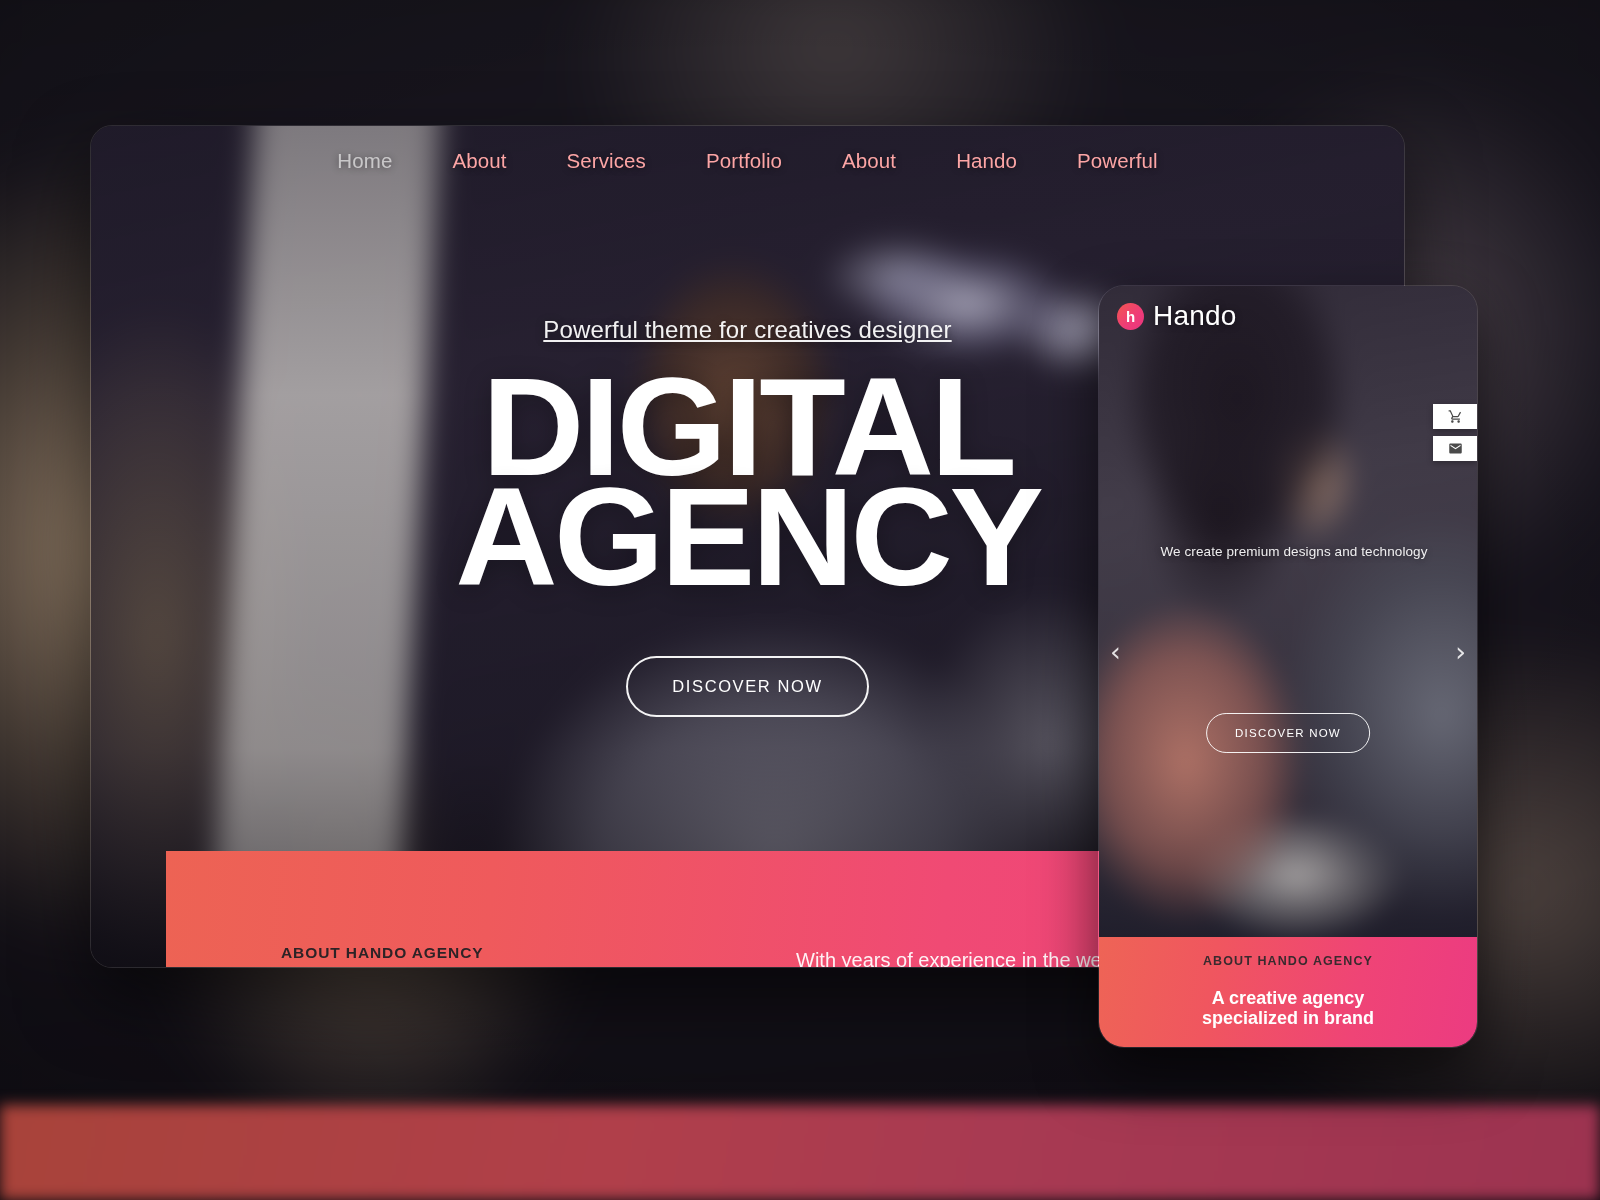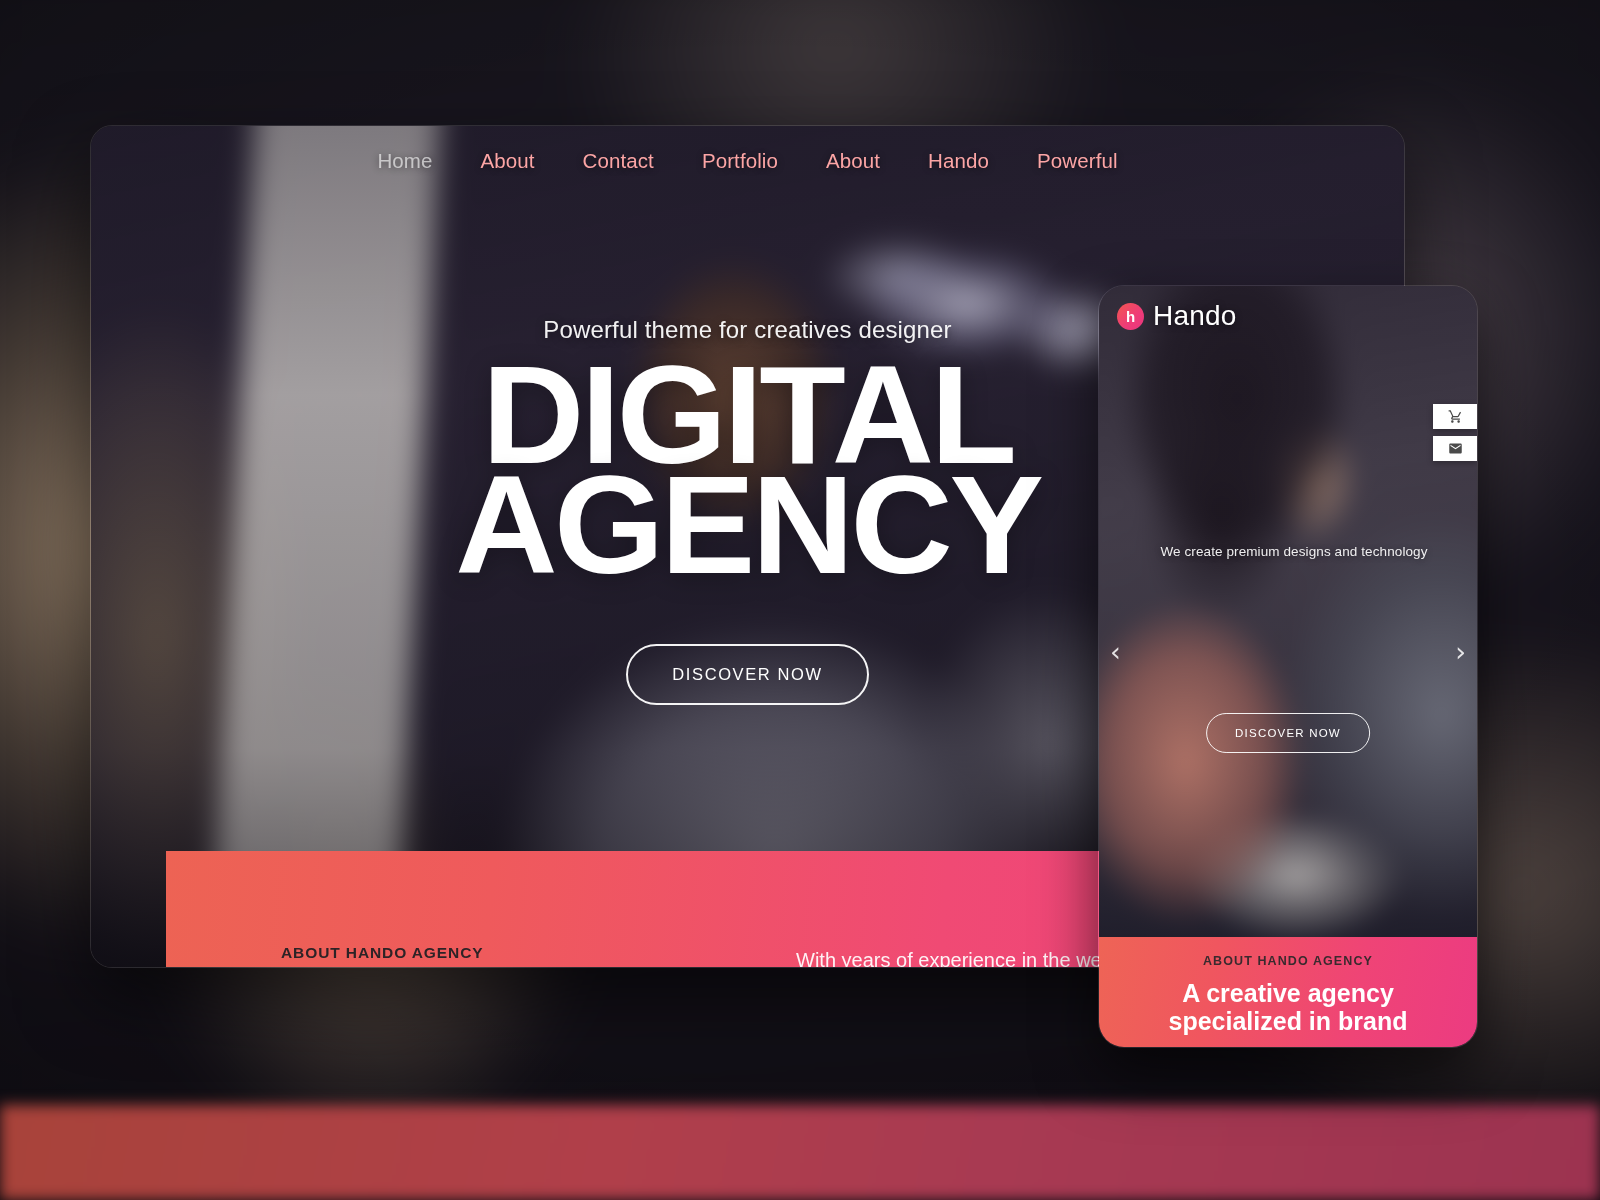--- a/index.html
+++ b/index.html
@@ -70,39 +70,39 @@
     filter:blur(13px);
   }
   #desktop-photo .tint {
     position:absolute; inset:0;
     background:linear-gradient(180deg, rgba(26,22,36,0.40) 0%, rgba(24,20,34,0.18) 32%, rgba(18,15,26,0.30) 74%, rgba(14,12,20,0.62) 100%);
   }
 
   
   #nav {
     position:absolute; top:17px; left:0; right:0;
-    display:flex; justify-content:center; align-items:center; gap:4px;
+    display:flex; justify-content:center; align-items:center; gap:16px;
     z-index:6;
   }
   .nav-item {
     color:#fca5a5; font-size:20.5px; letter-spacing:0.1px;
     padding:6px 22px; cursor:pointer;
     text-shadow:0 1px 7px rgba(0,0,0,0.45);
   }
   .nav-item.active { color:rgba(255,255,255,0.62); }
 
   
   #hero {
     position:absolute; left:0; right:0; top:190px;
     display:flex; flex-direction:column; align-items:center;
     z-index:5;
   }
   #hero-sub {
     color:rgba(255,255,255,0.94); font-size:24px; letter-spacing:0.15px;
-    text-shadow:0 2px 10px rgba(0,0,0,0.45); margin-bottom:16px;
+    text-shadow:0 2px 10px rgba(0,0,0,0.45); margin-bottom:28px;text-decoration:underline;
   }
   #hero-title {
     color:#fff; font-weight:bold; font-size:139px; line-height:0.79;
     letter-spacing:-3.5px; text-align:center;
     text-shadow:0 4px 26px rgba(0,0,0,0.30);
     transform:scaleX(1.02);
   }
   #hero-title .l2 { display:block; }
   #discover-btn {
     margin-top:64px;
@@ -199,21 +199,21 @@
     padding:13px 28px; background:transparent; cursor:pointer; z-index:6;
     font-family:"Liberation Sans", sans-serif;
   }
   #m-about {
     position:absolute; left:0; right:0; bottom:0; height:110px;
     background:linear-gradient(100deg,#ee6456 0%,#f0565f 30%,#ef4476 68%,#ec3b81 100%);
     z-index:7; text-align:center; padding-top:17px;
   }
   #m-about-kicker { color:#3a2a2e; font-size:12.5px; font-weight:bold; letter-spacing:1.1px; }
   #m-about-title {
-    margin-top:11px; color:#fff; font-weight:bold; font-size:25px; line-height:1.12;
+    margin-top:20px; color:#fff; font-weight:bold; font-size:18px; line-height:1.12;
   }
 </style>
 </head>
 <body>
 
 <div id="backdrop">
   <div class="bgbase"></div>
   <div class="bgvig"></div>
 </div>
 <div id="bottomstrip"></div>
@@ -221,21 +221,21 @@
 <div id="desktop-card">
 
   <div id="desktop-photo">
     <div class="layer"></div>
     <div class="tint"></div>
   </div>
 
   <nav id="nav">
     <span class="nav-item active">Home</span>
     <span class="nav-item">About</span>
-    <span class="nav-item">Contact</span>
+    <span class="nav-item">Services</span>
     <span class="nav-item">Portfolio</span>
     <span class="nav-item">About</span>
     <span class="nav-item">Hando</span>
     <span class="nav-item">Powerful</span>
   </nav>
 
   <div id="hero">
     <div id="hero-sub">Powerful theme for creatives designer</div>
     <h1 id="hero-title">
       <span>DIGITAL</span>

